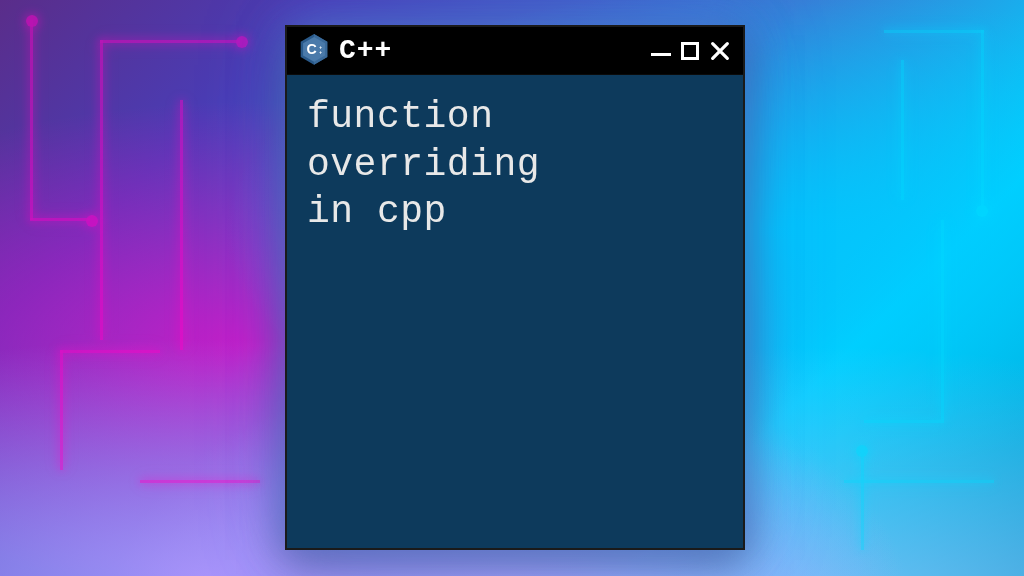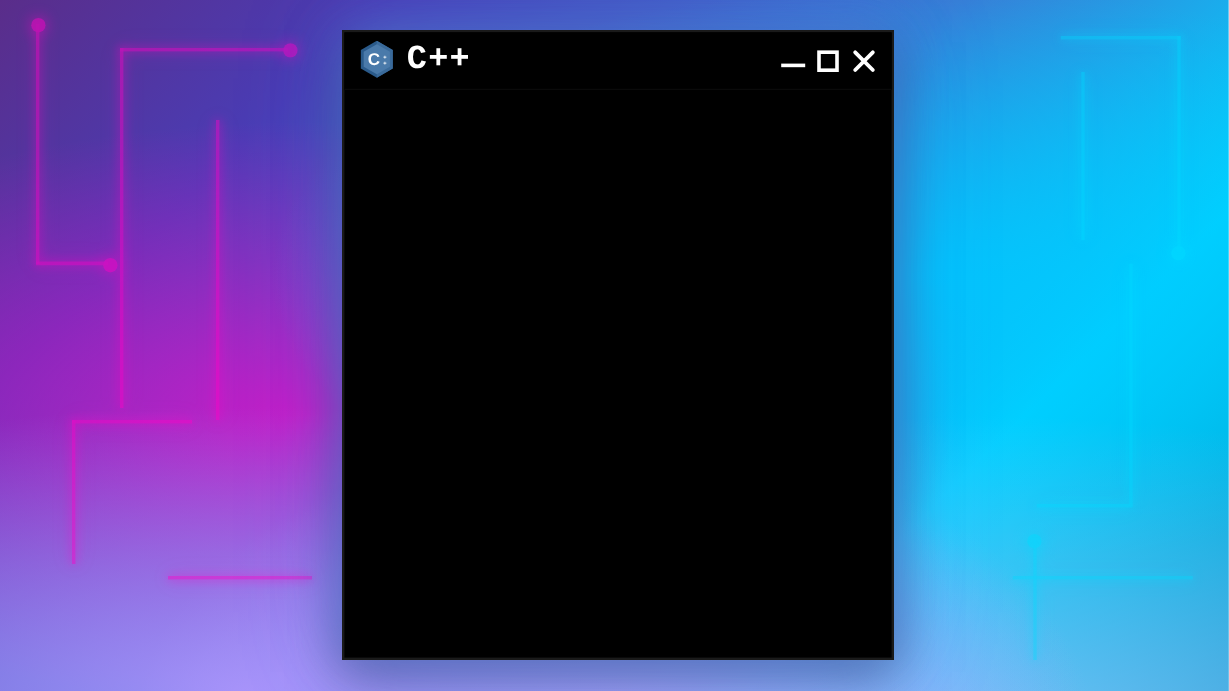--- a/index.html
+++ b/index.html
@@ -244,13 +244,18 @@
       <div class="ctrl">
         <div class="ctrl-max"></div>
       </div>
       <div class="ctrl ctrl-close">
         <svg viewBox="0 0 24 24">
           <path d="M 4 4 L 20 20 M 20 4 L 4 20" stroke="#fff" stroke-width="3.5" fill="none" stroke-linecap="round"></path>
         </svg>
       </div>
     </div>
   </div>
+  <div class="terminal-body">
+    <div class="terminal-text">function
+overriding
+in cpp</div>
+  </div>
 </div>
 
 </body></html>

